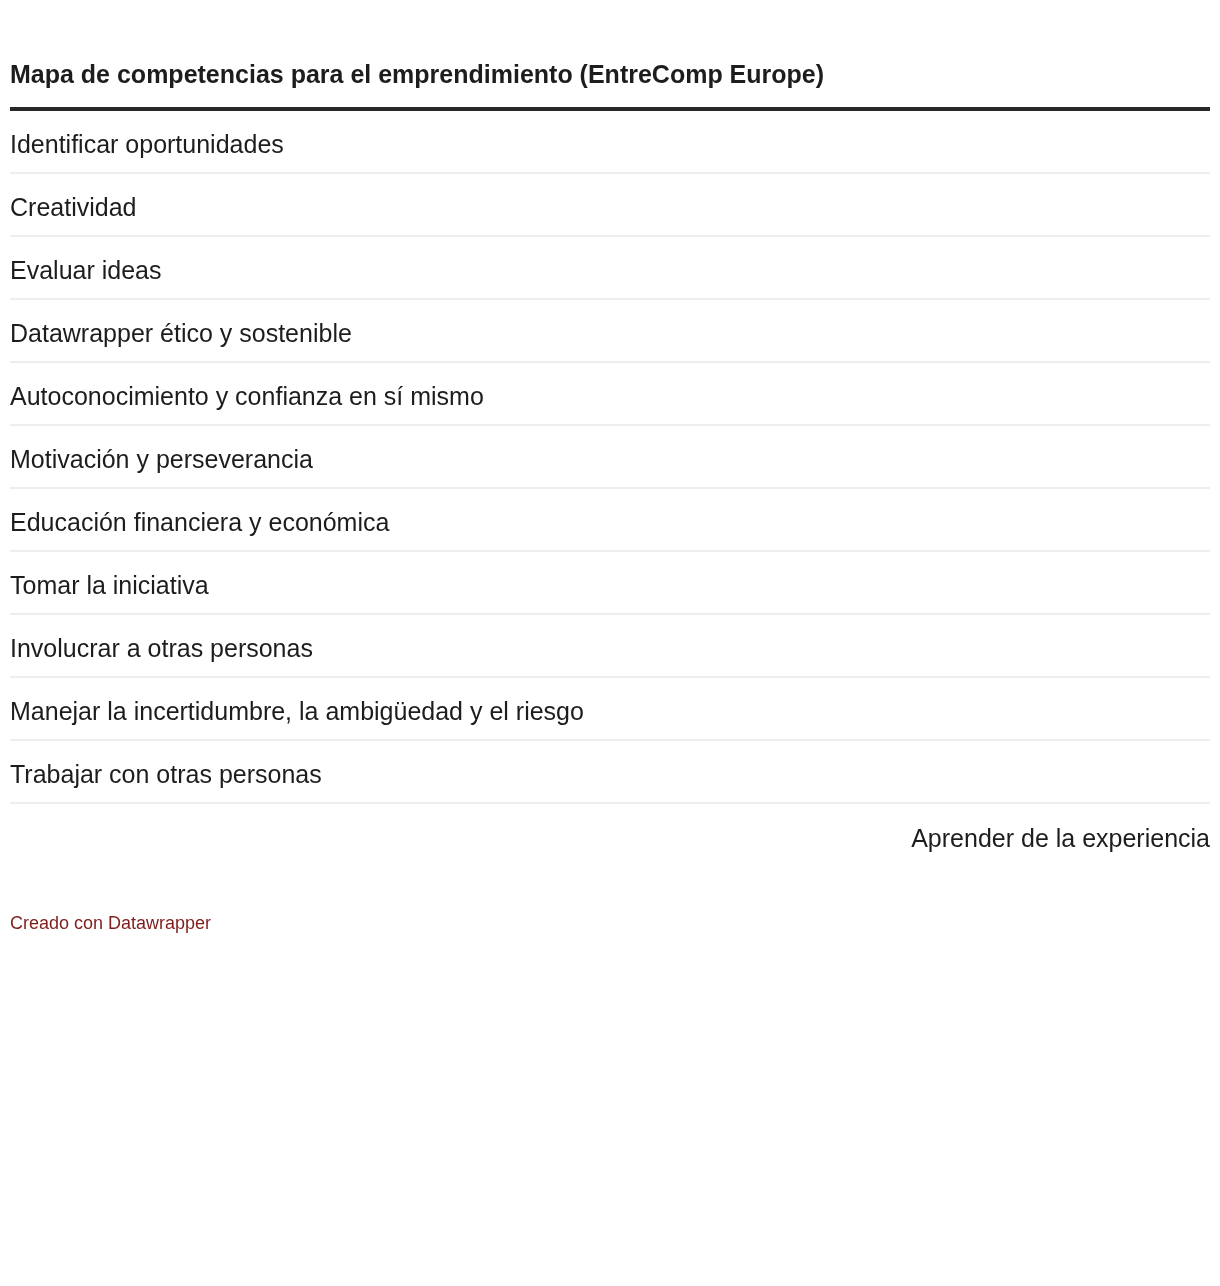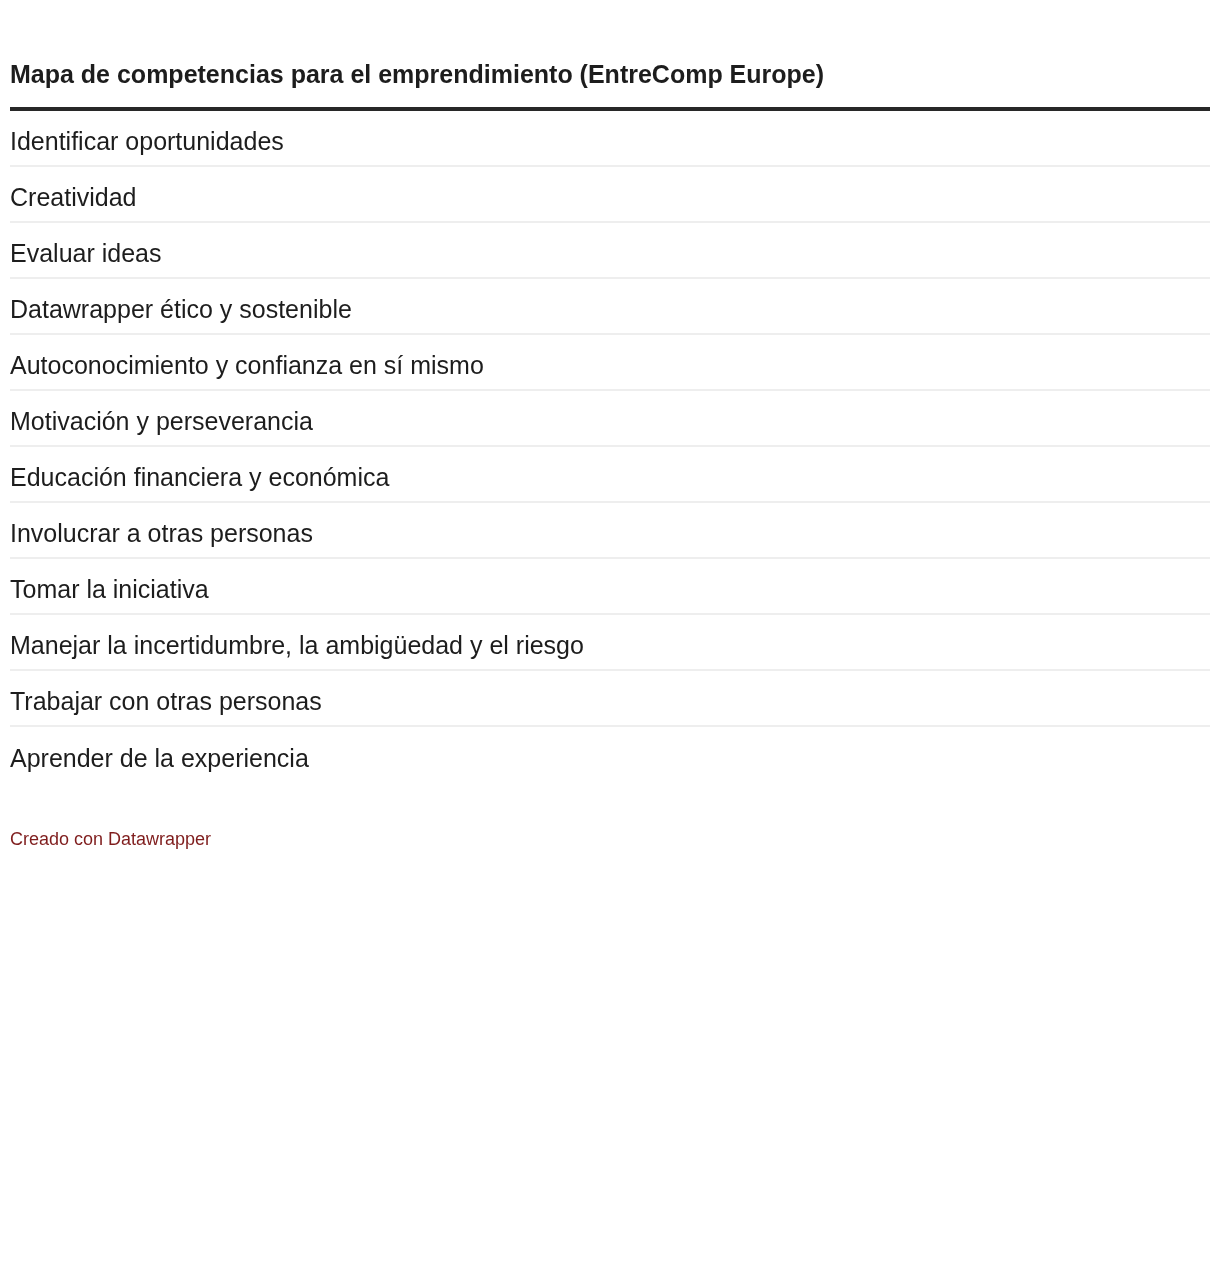--- a/index.html
+++ b/index.html
@@ -27,27 +27,28 @@
   }
   .title-rule {
     margin-top: 17px;
     height: 4px;
     background: #282828;
   }
   .rows {
     width: 100%;
   }
   .table-row {
-    height: 56px;
+    height: 63px;
     border-bottom: 2px solid #eeeeee;
     display: flex;
     align-items: center;
   }
   .table-row:last-child {
     border-bottom: none;
+    justify-content: flex-end;
   }
   .table-row .label {
     font-size: 25px;
     color: #1d1d1d;
     position: relative;
     top: 3px;
   }
   .chart-footer {
     margin-top: 46px;
   }
@@ -85,24 +86,24 @@
       <div class="table-row">
         <span class="label">Autoconocimiento y confianza en sí mismo</span>
       </div>
       <div class="table-row">
         <span class="label">Motivación y perseverancia</span>
       </div>
       <div class="table-row">
         <span class="label">Educación financiera y económica</span>
       </div>
       <div class="table-row">
-        <span class="label">Involucrar a otras personas</span>
+        <span class="label">Tomar la iniciativa</span>
       </div>
       <div class="table-row">
-        <span class="label">Tomar la iniciativa</span>
+        <span class="label">Involucrar a otras personas</span>
       </div>
       <div class="table-row">
         <span class="label">Manejar la incertidumbre, la ambigüedad y el riesgo</span>
       </div>
       <div class="table-row">
         <span class="label">Trabajar con otras personas</span>
       </div>
       <div class="table-row">
         <span class="label">Aprender de la experiencia</span>
       </div>

